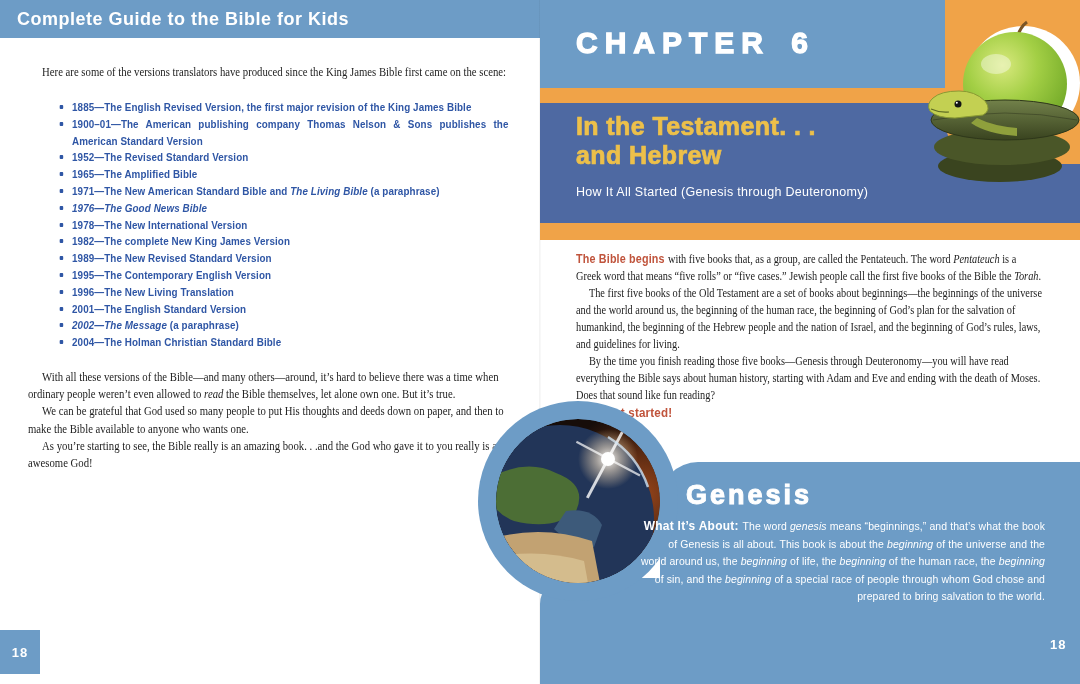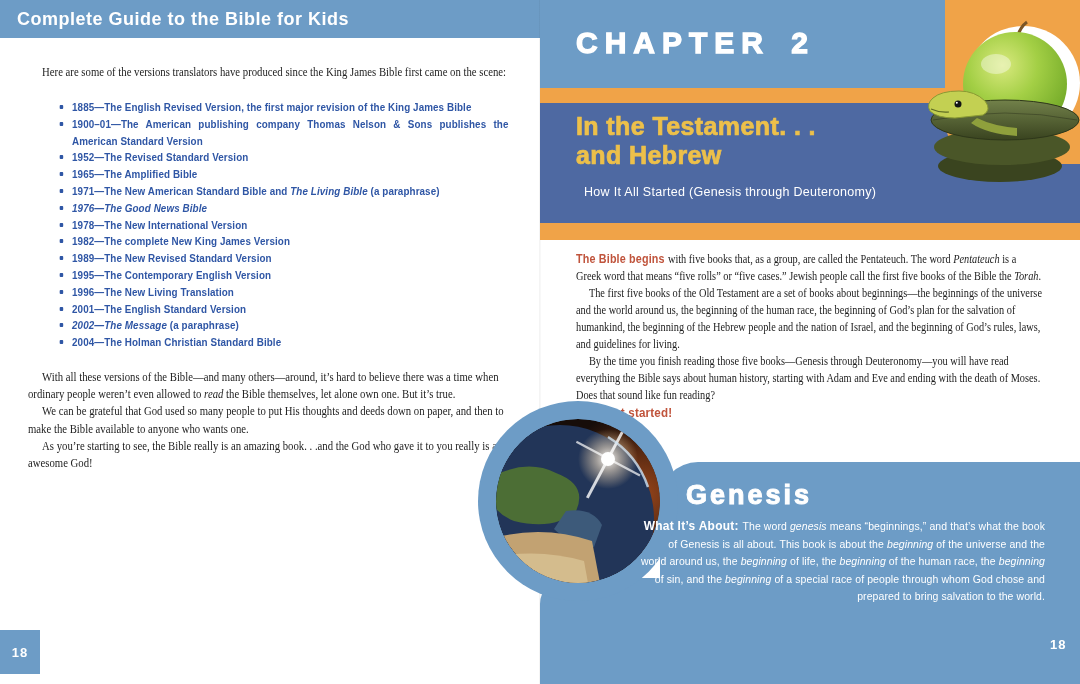--- a/index.html
+++ b/index.html
@@ -32,21 +32,21 @@
   .gutter{left:539px;top:0;width:2px;height:684px;background:linear-gradient(to right,rgba(0,0,0,.05),rgba(0,0,0,.02));}
 
   
   .chapter-band{left:540px;top:0;width:540px;height:88px;background:var(--band_blue);}
   .chapter-label{left:576px;top:26px;color:#fff;font-family:"Liberation Sans",sans-serif;font-weight:bold;
     font-size:30px;letter-spacing:7px;word-spacing:6px;-webkit-text-stroke:1.3px #fff;}
   .stripe1{left:540px;top:88px;width:540px;height:15px;background:var(--orange);}
   .dark-band{left:540px;top:103px;width:540px;height:120px;background:var(--dark_blue);}
   .chapter-title{left:576px;top:112px;color:var(--yellow);font-family:"Liberation Sans",sans-serif;
     font-weight:bold;font-size:25px;line-height:29px;letter-spacing:.4px;-webkit-text-stroke:.7px var(--yellow);}
-  .chapter-subtitle{left:576px;top:185px;color:#fff;font-family:"Liberation Sans",sans-serif;font-size:12.5px;letter-spacing:.3px;margin-left:8px;}
+  .chapter-subtitle{left:576px;top:185px;color:#fff;font-family:"Liberation Sans",sans-serif;font-size:12.5px;letter-spacing:.3px;}
   .stripe2{left:540px;top:223px;width:540px;height:17px;background:var(--orange);}
 
   .orange-corner{left:945px;top:0;width:135px;height:164px;background:var(--orange);border-bottom-left-radius:44px;}
   .white-circle{left:966px;top:26px;width:114px;height:114px;background:#fff;border-radius:50%;}
   .snake-art{left:925px;top:20px;width:160px;height:170px;}
 
   
   .right-body{left:576px;top:251px;width:544px;font-size:12px;line-height:17px;}
   .right-body p{margin:0;}
   .right-body p.indent{text-indent:15px;}
@@ -135,21 +135,21 @@
       <ellipse cx="80" cy="100" rx="74" ry="20" fill="url(#coilG)" stroke="#2e371a" stroke-width="1"></ellipse>
       <path d="M8 100 Q80 86 152 100" stroke="rgba(0,0,0,0.25)" fill="none"></path>
       <path d="M52 98 Q68 106 92 108 L92 116 Q62 114 46 103 Z" fill="#8fa03c"></path>
       <path d="M8 78 Q1 84 5 91 Q12 98 30 98 L58 95 Q67 90 60 81 Q50 71 34 71 Q16 71 8 78 Z" fill="#c3d052" stroke="#8a9a33" stroke-width="1"></path>
       <circle cx="33" cy="84" r="3.5" fill="#141414"></circle>
       <circle cx="31.8" cy="82.8" r="1" fill="#ffffff"></circle>
       <path d="M6 89 Q15 93 24 92" stroke="#5d6b23" stroke-width="1.2" fill="none"></path>
     </svg>
   </div>
 
-  <div class="abs chapter-label">CHAPTER 2</div>
+  <div class="abs chapter-label">CHAPTER 6</div>
   <div class="abs chapter-title">
     <div>In the Testament. . .</div>
     <div>and Hebrew</div>
   </div>
   <div class="abs chapter-subtitle">How It All Started (Genesis through Deuteronomy)</div>
 
   <div class="abs right-body condensed86">
     <p><span class="accent">The Bible begins </span><span>with five books that, as a group, are called the Pentateuch. The word </span><span class="it">Pentateuch</span><span> is a Greek word that means “five rolls” or “five cases.” Jewish people call the first five books of the Bible the </span><span class="it">Torah</span><span>.</span></p>
     <p class="indent"><span>The first five books of the Old Testament are a set of books about beginnings—the beginnings of the universe and the world around us, the beginning of the human race, the beginning of God’s plan for the salvation of humankind, the beginning of the Hebrew people and the nation of Israel, and the beginning of God’s rules, laws, and guidelines for living.</span></p>
     <p class="indent"><span>By the time you finish reading those five books—Genesis through Deuteronomy—you will have read everything the Bible says about human history, starting with Adam and Eve and ending with the death of Moses.</span></p>

